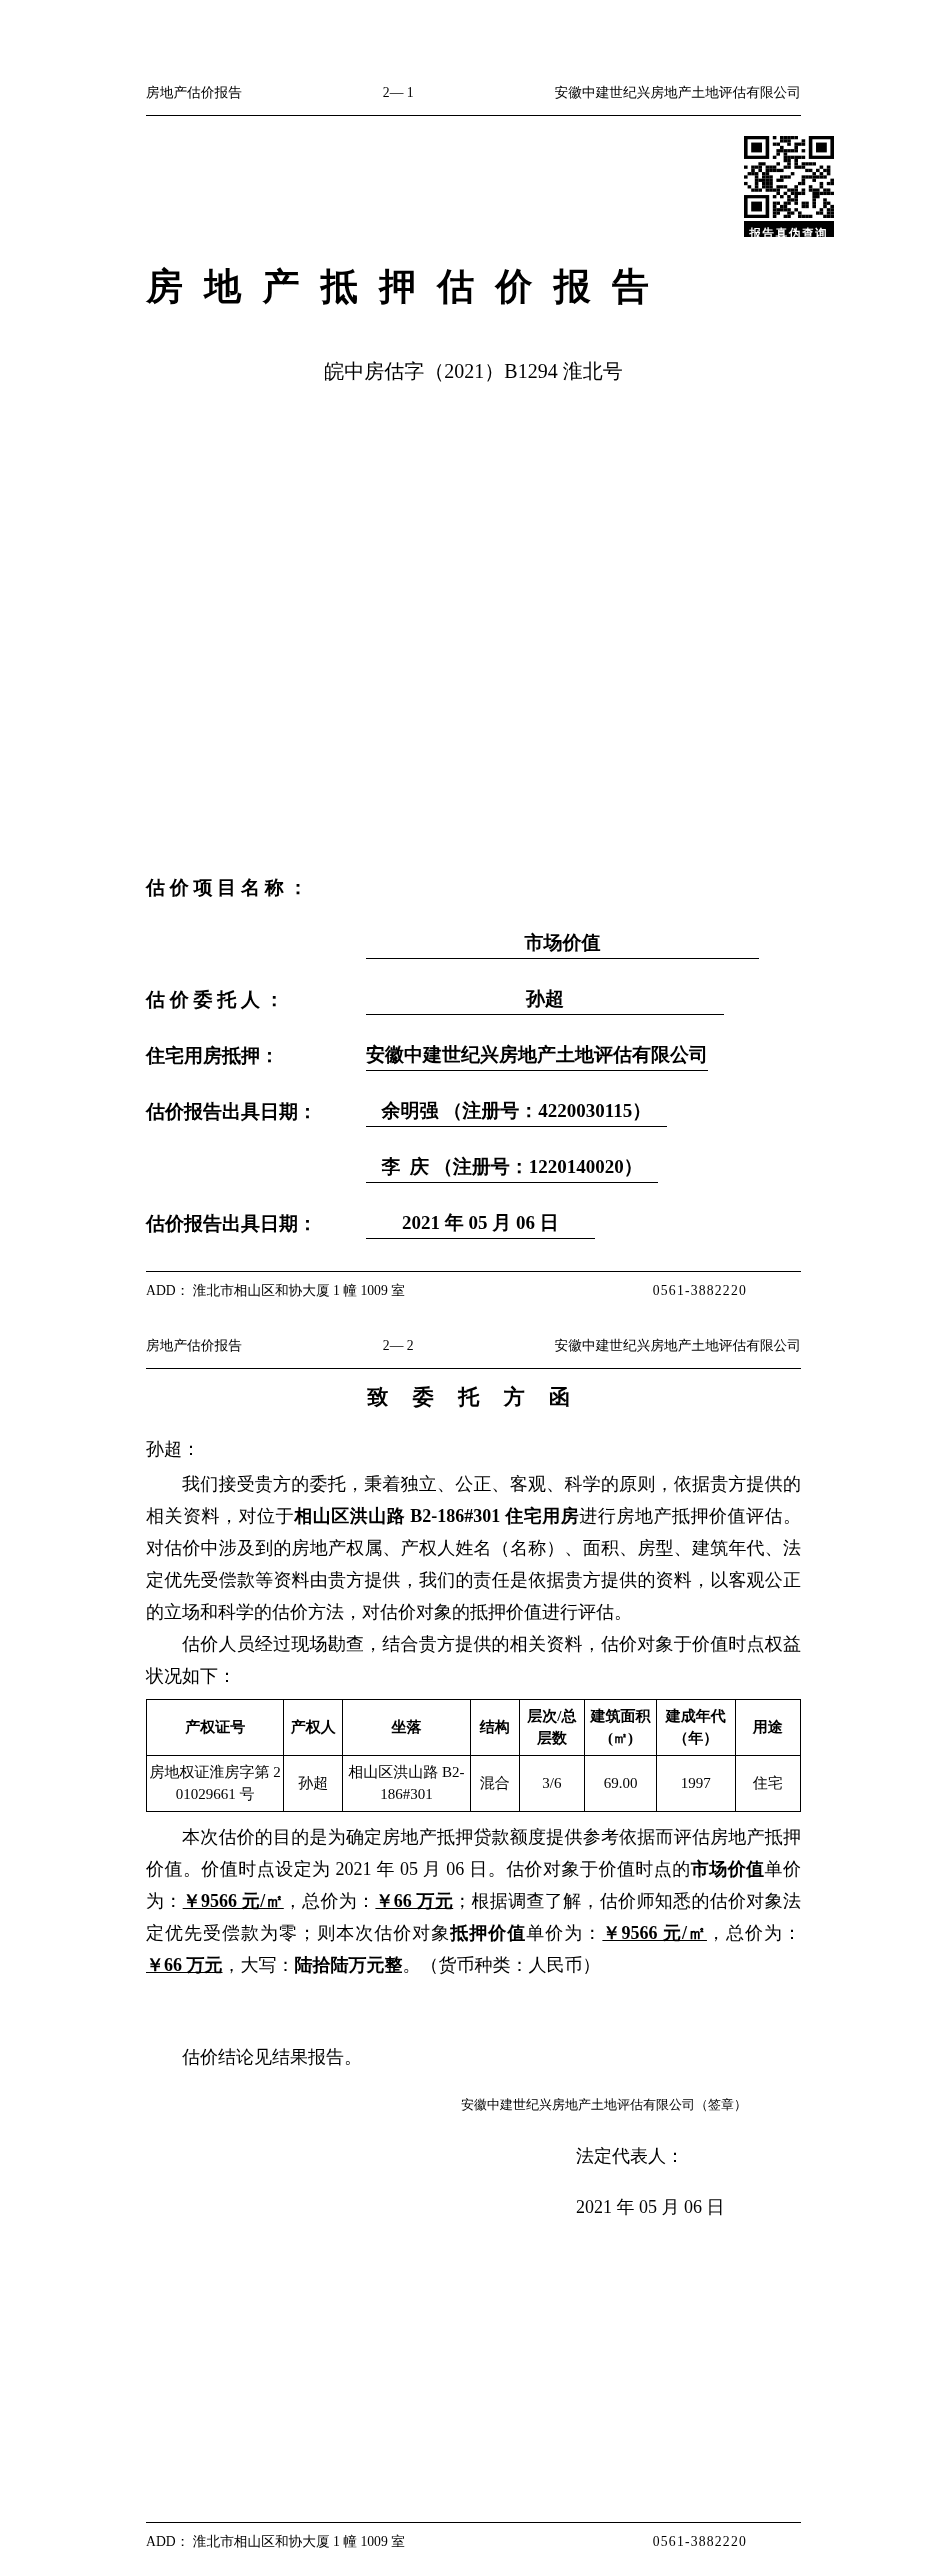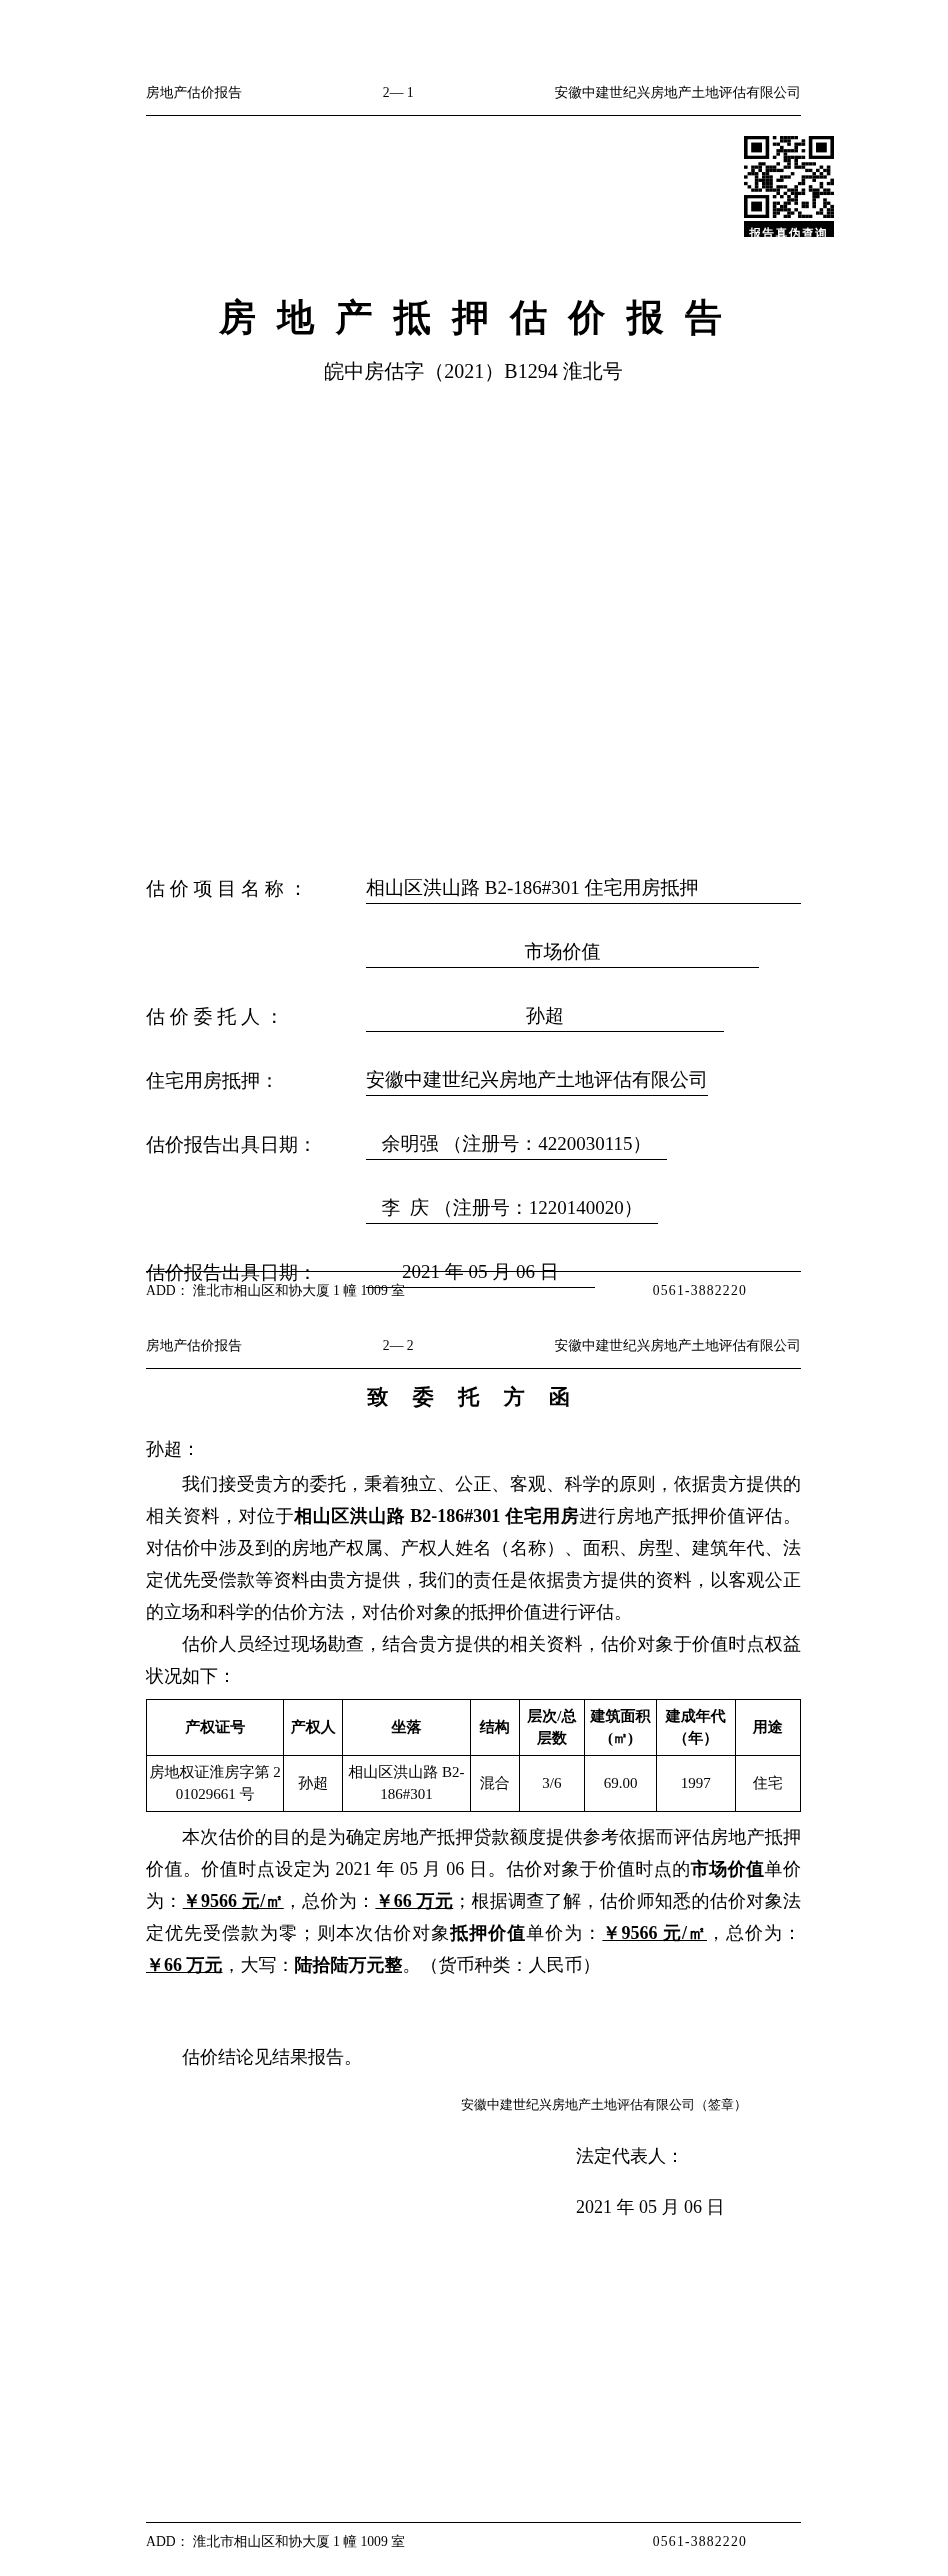--- a/index.html
+++ b/index.html
@@ -28,31 +28,31 @@
   
   .qr-wrap { width:90px; }
   .qr-label {
     margin-top:1.2px; background:#000; color:#fff;
     font-size:11.4px; line-height:24px; height:16px;
     text-align:center; letter-spacing:1.8px; font-weight:bold;
   }
 
   
   .main-title {
-    text-align:center; font-size:37px; font-weight:bold;
-    letter-spacing:6px; line-height:48px; white-space:nowrap;margin-top:31px;
+    text-align:left; font-size:37px; font-weight:bold;
+    letter-spacing:6px; line-height:48px; white-space:nowrap;
   }
   .doc-number {
     text-align:center; font-size:20px; font-weight:normal; line-height:26px;
   }
 
   
   .field-row {
     display:flex; align-items:flex-end;
-    font-size:19px; font-weight:normal; line-height:30px; margin-bottom:33px;
+    font-size:19px; font-weight:bold; line-height:30px; margin-bottom:25px;
   }
   .field-label { white-space:pre; width:220px; flex:none; }
   .field-label.ghost { visibility:hidden; }
   .ul { border-bottom:1.2px solid #000; white-space:pre; }
   .ul.fill { flex:1; }
   .ul.center { text-align:center; }
   .pad { padding:0 15.5px; }
 
   
   .letter-title {
@@ -318,21 +318,20 @@
 </div>
 
 <div class="abs col main-title" style="top:263px;">房 地 产 抵 押 估 价 报 告</div>
 
 <div class="abs col doc-number" style="top:358px;">皖中房估字（2021）B1294 淮北号</div>
 
 <div class="abs col" style="top:873px;">
 
   <div class="field-row">
     <span class="field-label">估 价 项 目 名 称 ：</span>
-    <span class="ul fill">相山区洪山路 B2-186#301 住宅用房抵押</span>
   </div>
 
   <div class="field-row">
     <span class="field-label ghost">估 价 项 目 名 称 ：</span>
     <span class="ul fill center" style="margin-right:42px;">市场价值</span>
   </div>
 
   <div class="field-row">
     <span class="field-label">估 价 委 托 人 ：</span>
     <span class="ul center" style="width:358px;">孙超</span>

